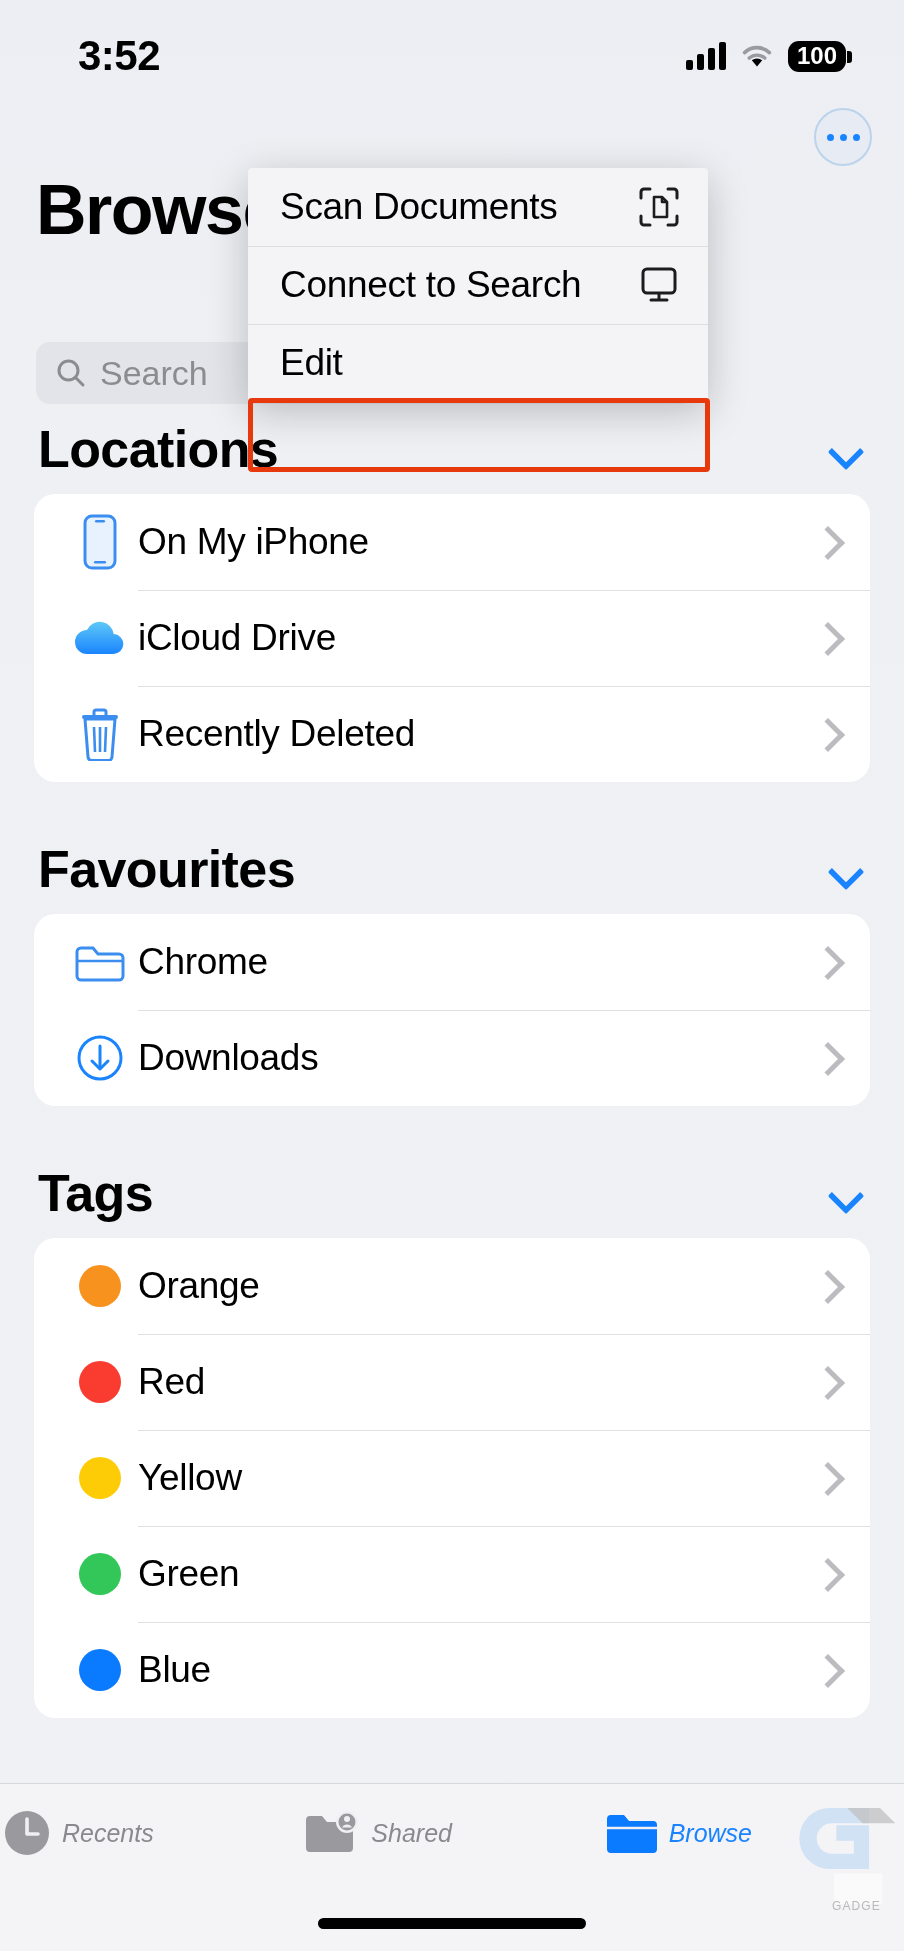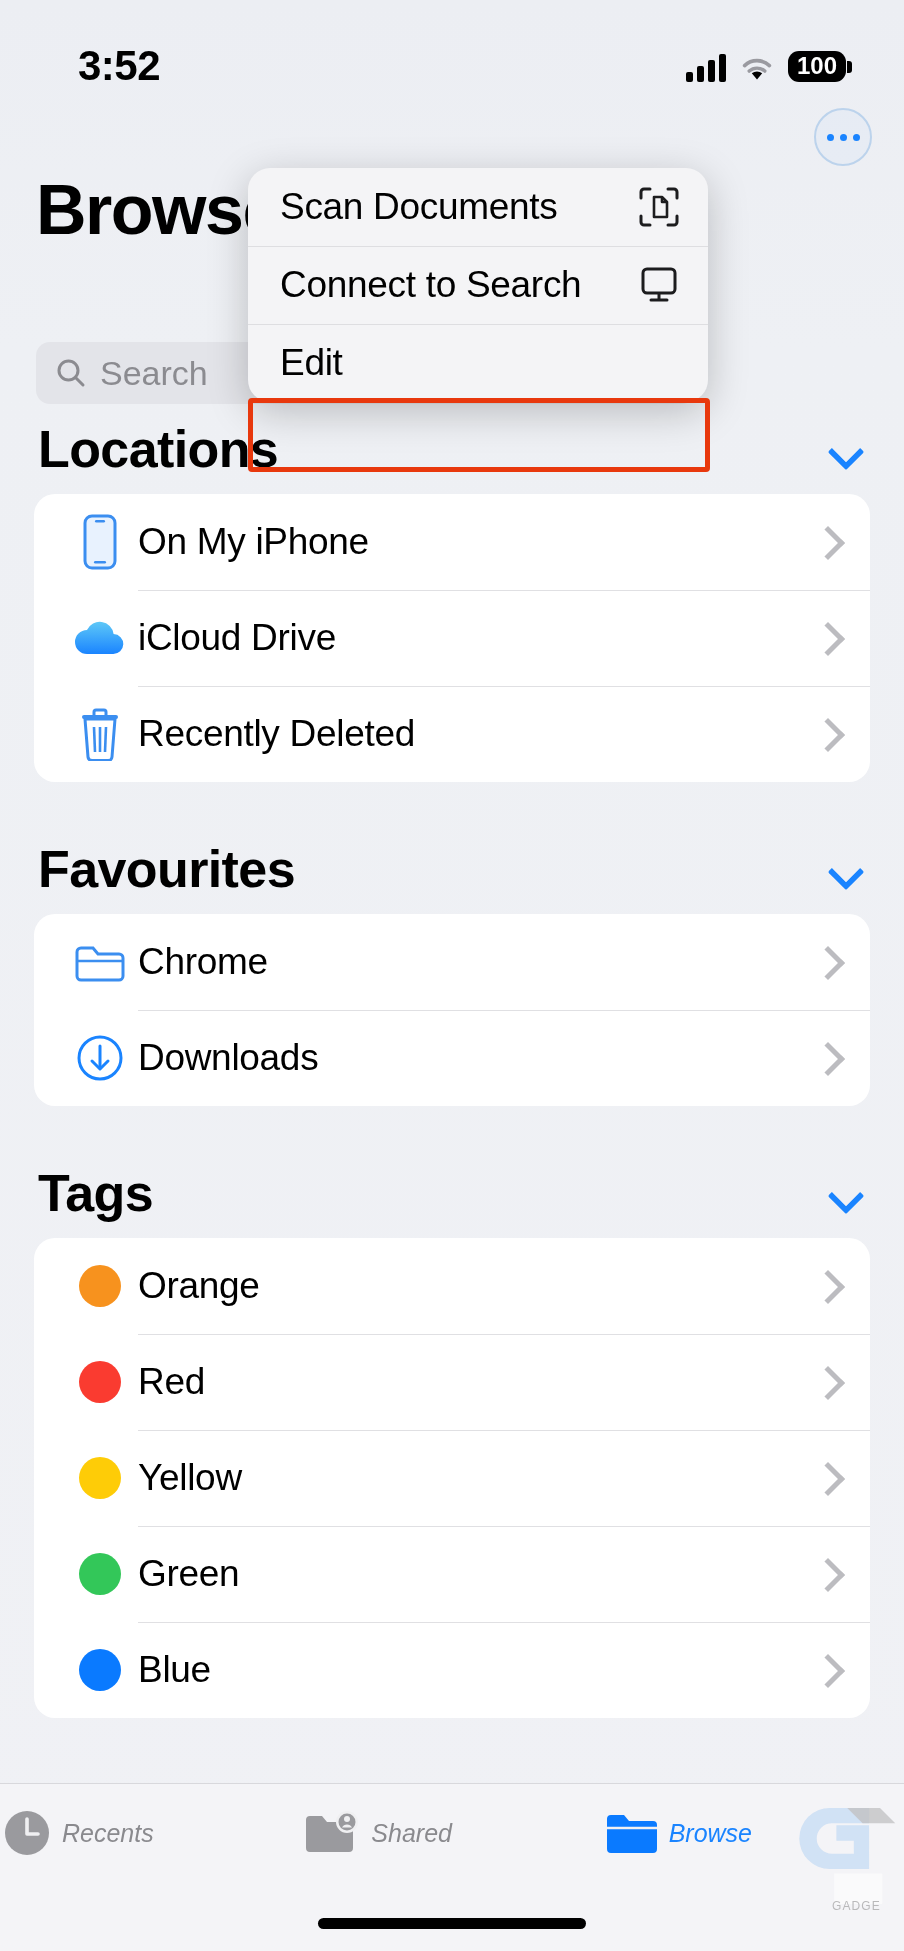--- a/index.html
+++ b/index.html
@@ -13,26 +13,25 @@
     position: relative;
     width: 904px; height: 1951px;
     background: linear-gradient(180deg, #eceef3 0%, #eef0f4 18%, #f0f1f5 100%);
     overflow: hidden;
   }
   
   .statusbar {
     position: absolute; top: 0; left: 0; right: 0; height: 112px;
     display: flex; align-items: center; justify-content: space-between;
     padding: 0 58px 0 78px;
-    margin-top: 10px;
   }
   .status-time {
     font-size: 42px; font-weight: bold; color: #000; letter-spacing: -0.5px;
   }
-  .status-right { display: flex; align-items: flex-end; gap: 14px; }
+  .status-right { display: flex; align-items: center; gap: 14px; }
   .bars { display: flex; align-items: flex-end; gap: 4px; height: 28px; }
   .bars i { display: block; width: 7px; background: #000; border-radius: 2px; }
   .bars i:nth-child(1) { height: 10px; }
   .bars i:nth-child(2) { height: 16px; }
   .bars i:nth-child(3) { height: 22px; }
   .bars i:nth-child(4) { height: 28px; }
   .wifi { width: 34px; height: 26px; position: relative; }
   .batt {
     background: #000; color: #fff; border-radius: 11px;
     font-size: 24px; font-weight: bold; padding: 3px 9px 4px 9px;
@@ -90,21 +89,21 @@
   .chev-right::before {
     content: ""; position: absolute; right: 10px; top: 4px;
     width: 19px; height: 19px; border-right: 5px solid #bcbcc0;
     border-top: 5px solid #bcbcc0; transform: rotate(45deg);
   }
   .dot { width: 42px; height: 42px; border-radius: 50%; }
   .sec-gap { height: 48px; }
   
   .menu {
     position: absolute; top: 168px; left: 248px; width: 460px;
-    background: #f4f4f6; border-radius: 22px;
+    background: #f4f4f6; border-radius: 4px;
     box-shadow: 0 10px 40px rgba(0,0,0,.22);
     overflow: hidden; z-index: 50;
   }
   .menu-item {
     display: flex; align-items: center; justify-content: space-between;
     height: 78px; padding: 0 28px 0 32px; position: relative;
   }
   .menu-item + .menu-item::before {
     content: ""; position: absolute; left: 0; right: 0; top: 0; height: 1px; background: #dedee1;
   }

